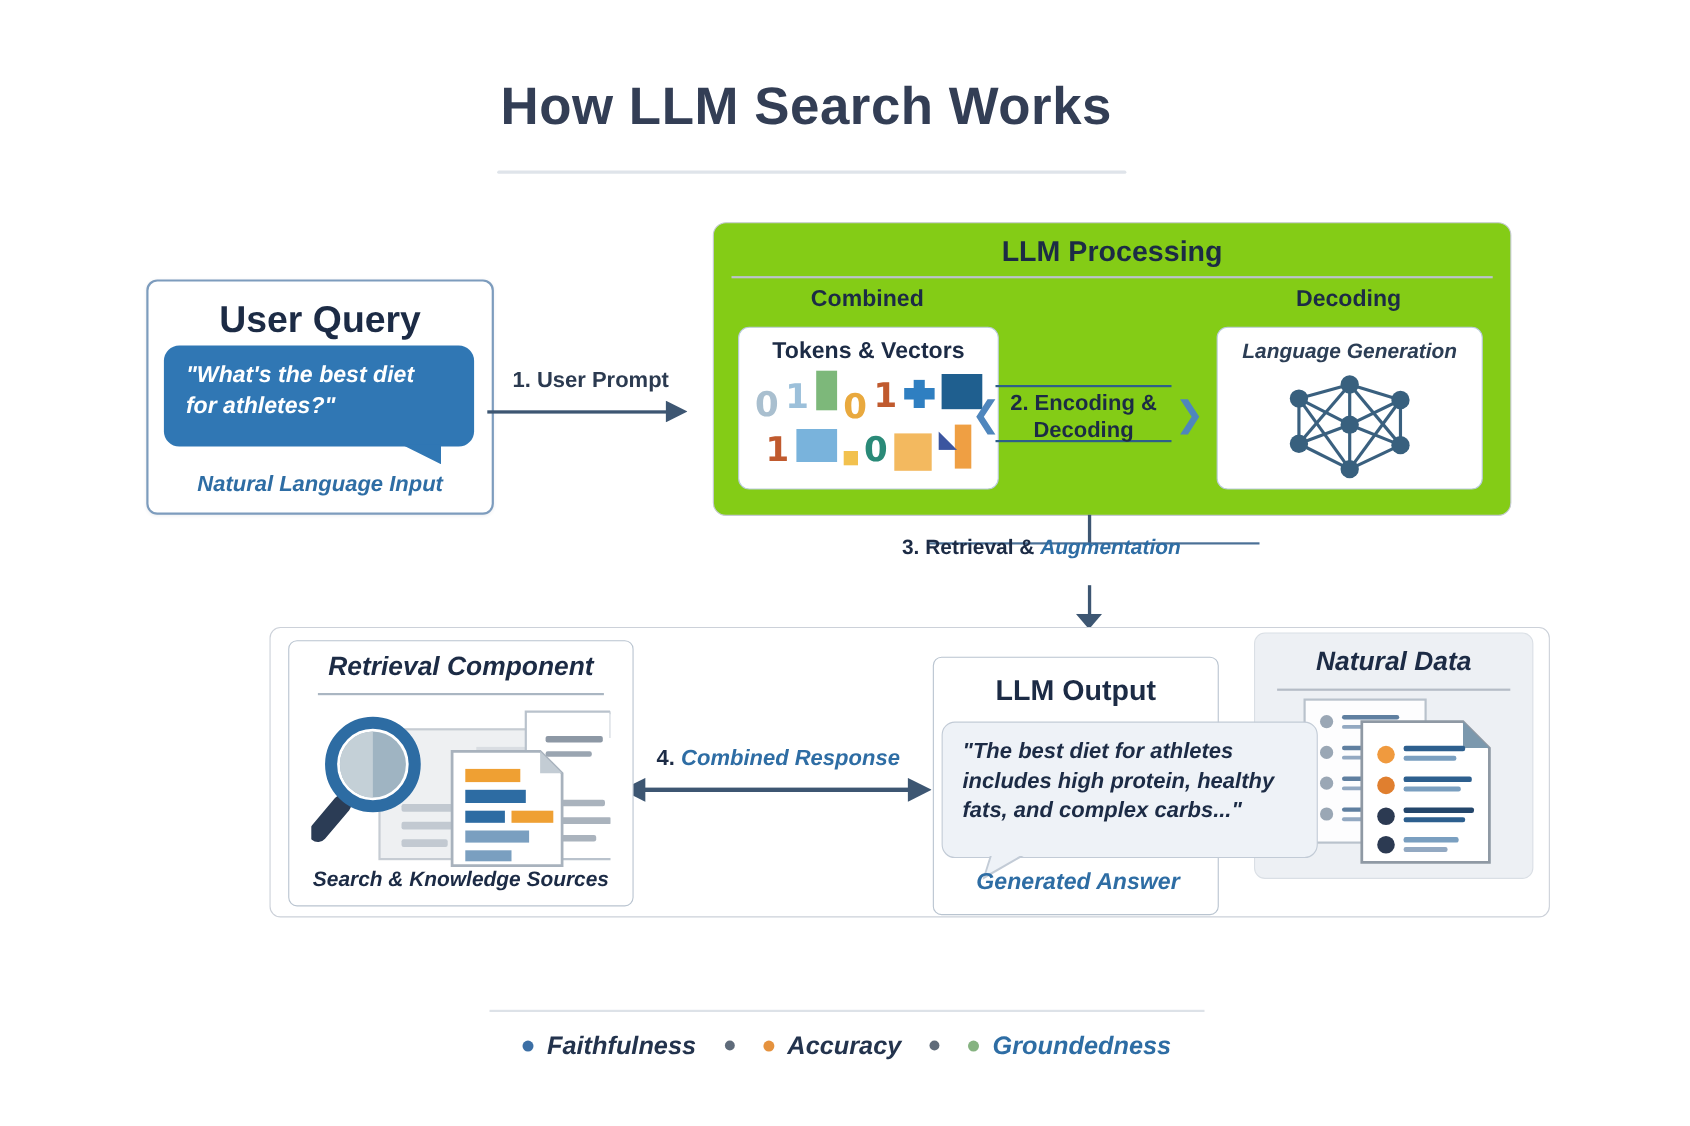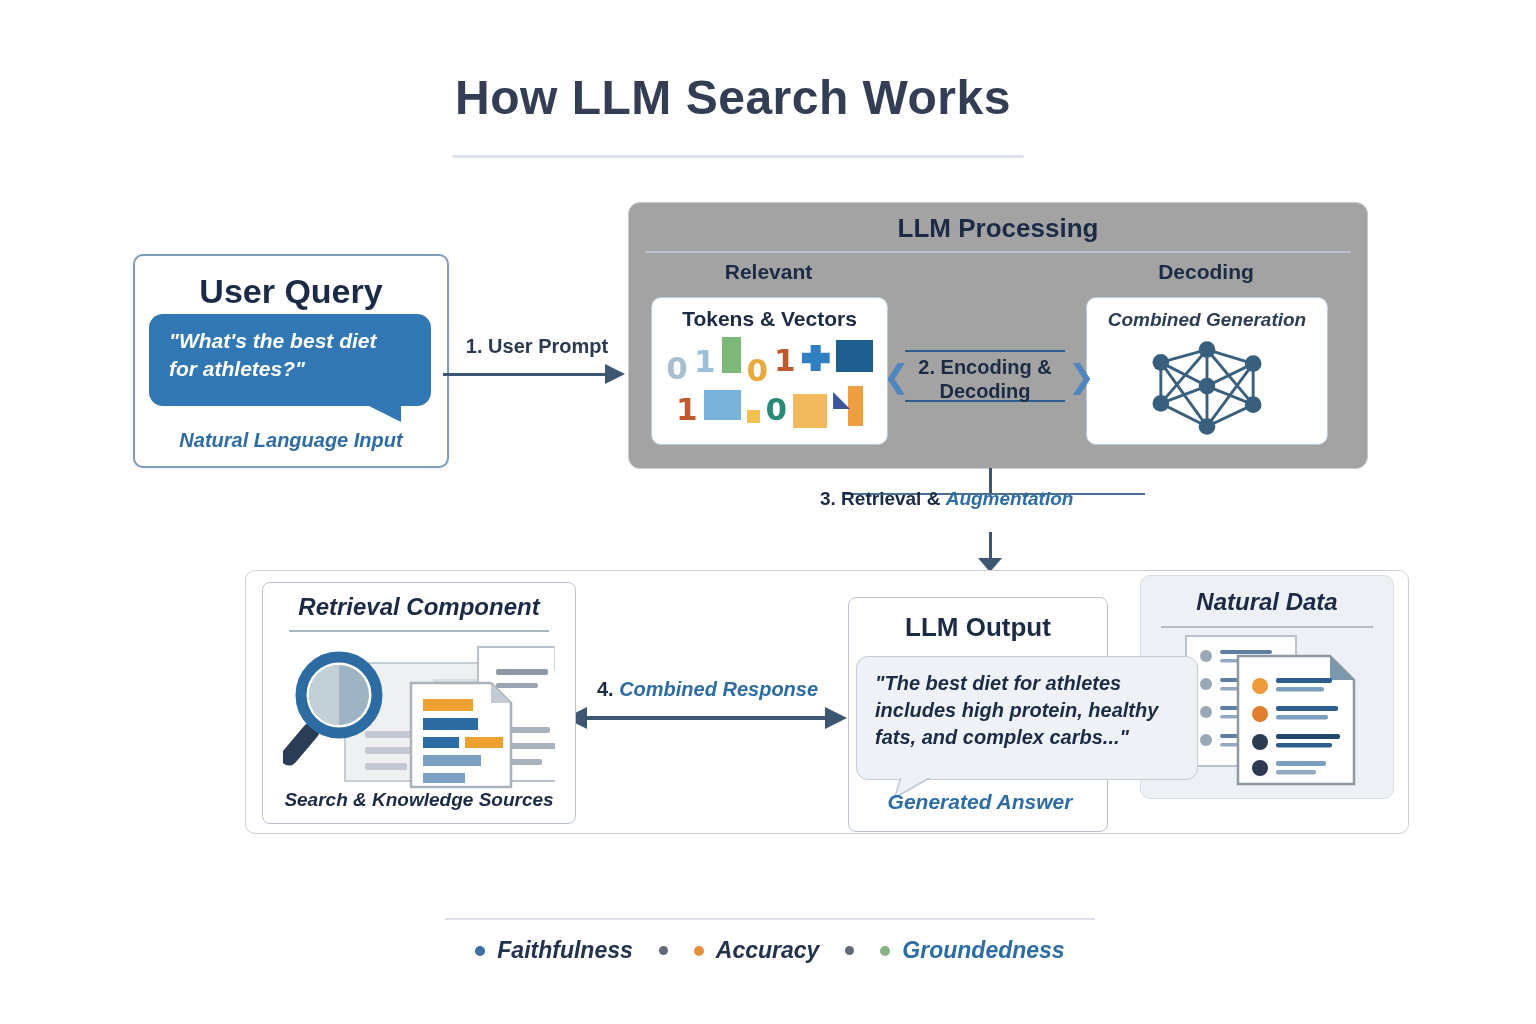--- a/index.html
+++ b/index.html
@@ -19,21 +19,21 @@
   .uq-tail{position:absolute;right:30px;bottom:-16px;width:36px;height:18px;background:#3077b4;clip-path:polygon(0 0,100% 0,100% 100%);}
   .uq-caption{left:0;right:0;bottom:14px;text-align:center;font-size:20px;font-style:italic;font-weight:bold;color:#2e6da4;}
 
   
   .step1-label{left:452px;top:303px;width:170px;text-align:center;font-size:20px;font-weight:bold;color:#2b3a50;}
   .step1-arrow{left:443px;top:332px;width:182px;height:20px;}
   .step1-arrow .line{position:absolute;left:0;top:8.5px;right:14px;height:3px;background:#3d5672;}
   .step1-arrow .head{position:absolute;right:0;top:0;width:20px;height:20px;background:#3d5672;clip-path:polygon(0 0,100% 50%,0 100%);}
 
   
-  .proc-box{left:628px;top:170px;width:724px;height:265px;background:#a3a3a3;border:1.5px solid #c5cad2;border-radius:12px;padding-left:14px;}
+  .proc-box{left:648px;top:170px;width:724px;height:265px;background:#84cc16;border:1.5px solid #c5cad2;border-radius:12px;}
   .proc-title{left:0;right:0;top:10px;text-align:center;font-size:26px;font-weight:bold;color:#1c2b45;}
   .proc-divider{left:16px;right:16px;top:48px;height:1.5px;background:#bcc3cd;}
   .enc-label{left:22px;top:57px;width:235px;text-align:center;font-size:21px;font-weight:bold;color:#1c2b45;}
   .dec-label{left:457px;top:57px;width:240px;text-align:center;font-size:21px;font-weight:bold;color:#1c2b45;}
   .tokens-box{left:22px;top:94px;width:235px;height:146px;background:#fff;border:1.5px solid #b9cbdc;border-radius:10px;}
   .tokens-title{left:0;right:0;top:9px;text-align:center;font-size:21px;font-weight:bold;color:#1c2b45;}
   .token-rows{position:absolute;left:0;right:0;top:44px;display:flex;flex-direction:column;gap:4px;align-items:center;}
   .token-row{display:flex;align-items:center;justify-content:center;gap:6px;height:42px;}
   .tchar{font-family:"DejaVu Sans",sans-serif;font-weight:bold;font-size:31px;line-height:1;}
   .shape{display:inline-block;}
@@ -127,21 +127,21 @@
 
   <div class="abs step1-label">1. User Prompt</div>
   <div class="abs step1-arrow">
     <div class="line"></div>
     <div class="head"></div>
   </div>
 
   <div class="abs proc-box">
     <div class="abs proc-title">LLM Processing</div>
     <div class="abs proc-divider"></div>
-    <div class="abs enc-label">Relevant</div>
+    <div class="abs enc-label">Combined</div>
     <div class="abs dec-label">Decoding</div>
 
     <div class="abs tokens-box">
       <div class="abs tokens-title">Tokens &amp; Vectors</div>
       <div class="token-rows">
         <div class="token-row">
           <span class="tchar t-r1-0" style="color: rgb(169, 191, 207);">0</span>
           <span class="tchar t-r1-1" style="color: rgb(156, 192, 218);">1</span>
           <span class="shape shape-tall-rect t-r1-2" style="background: rgb(125, 184, 122);"></span>
           <span class="tchar t-r1-3" style="color: rgb(233, 169, 62);">0</span>
@@ -157,21 +157,21 @@
           <span class="shape shape-square-md2 t-r2-4" style="background: rgb(243, 185, 95);"></span>
           <span class="bar-group t-r2-5">
             <span class="shape shape-bar" style="background: rgb(239, 159, 67);"></span>
             <span class="shape shape-triangle" style="background: rgb(59, 85, 160);"></span>
           </span>
         </div>
       </div>
     </div>
 
     <div class="abs resp-box">
-      <div class="abs resp-title">Combined Generation</div>
+      <div class="abs resp-title">Language Generation</div>
       <svg class="resp-net" width="170" height="100" viewBox="0 0 200 156">
         <g stroke="#3a607f" stroke-width="4.5" fill="none">
           <line x1="28" y1="38" x2="100" y2="18"></line>
             <line x1="100" y1="18" x2="172" y2="40"></line>
           <line x1="28" y1="38" x2="100" y2="75"></line>
             <line x1="100" y1="18" x2="100" y2="75"></line>
             <line x1="172" y1="40" x2="100" y2="75"></line>
           <line x1="28" y1="38" x2="28" y2="102"></line>
             <line x1="172" y1="40" x2="172" y2="104"></line>
           <line x1="28" y1="102" x2="100" y2="75"></line>

